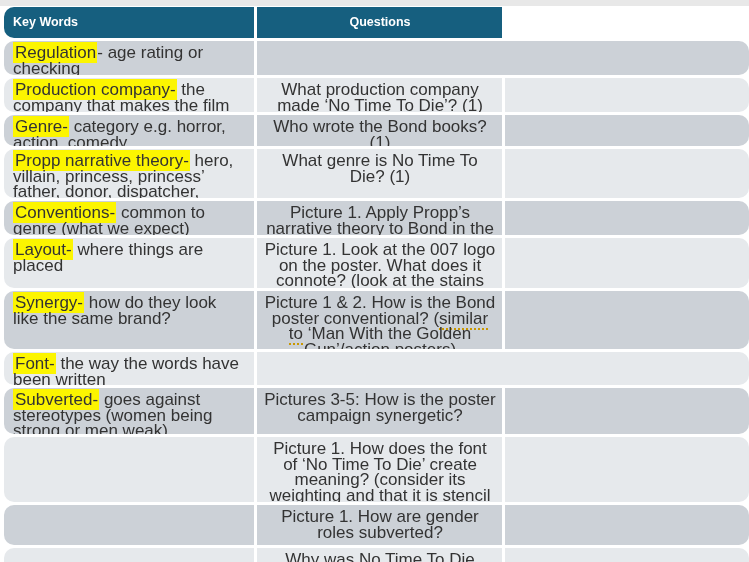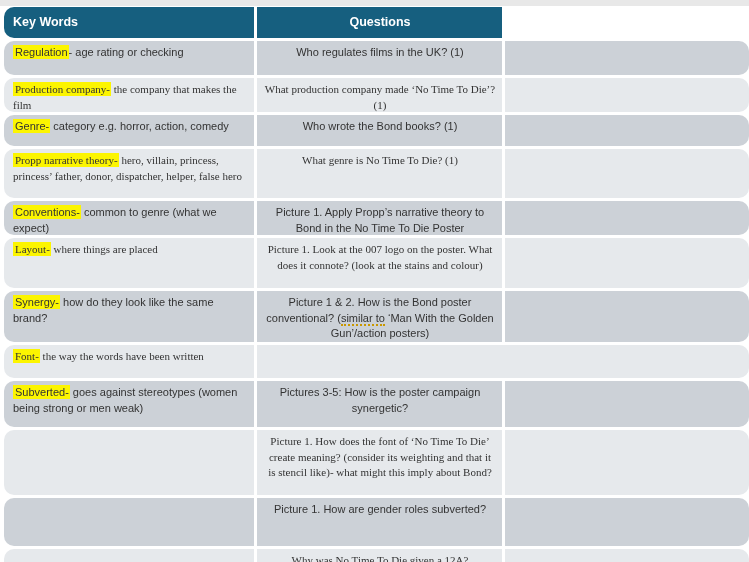--- a/index.html
+++ b/index.html
@@ -11,26 +11,26 @@
   .page{
     position:relative;width:749px;height:562px;background:#ffffff;overflow:hidden;
     font-family:"Liberation Sans",sans-serif;color:var(--ink);
   }
   .top-strip{position:absolute;left:0;top:0;width:749px;height:6px;background:var(--strip);}
   .tbl{position:absolute;left:4px;top:7px;width:745px;}
   .row{display:flex;column-gap:3px;margin-bottom:3px;overflow:hidden;border-radius:10px;}
   .c1{width:250px;}
   .c2{width:245px;text-align:center;}
   .c3{flex:1;}
-  .cell{height:100%;overflow:hidden;font-size:11px;line-height:15.5px;}
+  .cell{height:100%;overflow:hidden;font-size:17px;line-height:15.5px;}
   .c1.cell{padding:4px 8px 0 9px;}
   .c2.cell{padding:4px 6px 0 7px;}
   .c3.cell{padding:4px 6px 0 7px;}
   .bg-gray{background:var(--gray);}
-  .bg-light{background:var(--light);font-family:Liberation Serif, serif;}
+  .bg-light{background:var(--light);}
   .hdr .cell{
     background:var(--teal);color:#ffffff;font-weight:bold;font-size:12.5px;
     padding-top:8px;
   }
   .hl{background:var(--hl);padding:1px 1px 1px 2px;}
   .dotted{border-bottom:2px dotted var(--dot);}
 </style>
 </head>
 <body>
 
@@ -39,21 +39,20 @@
 
   <div class="tbl">
 
     <div class="row hdr" style="height:31px">
       <div class="c1 cell">Key Words</div>
       <div class="c2 cell">Questions</div>
     </div>
 
     <div class="row" style="height:34px">
       <div class="c1 cell bg-gray"><span class="hl">Regulation</span><span>- age rating or checking</span></div>
-      <div class="c2 cell bg-gray">Who regulates films in the UK? (1)</div>
       <div class="c3 cell bg-gray"></div>
     </div>
 
     <div class="row" style="height:34px">
       <div class="c1 cell bg-light"><span class="hl">Production company-</span><span> the company that makes the film</span></div>
       <div class="c2 cell bg-light">What production company made ‘No Time To Die’?  (1)</div>
       <div class="c3 cell bg-light"></div>
     </div>
 
     <div class="row" style="height:31px">
@@ -73,21 +72,21 @@
       <div class="c2 cell bg-gray">Picture 1. Apply Propp’s narrative theory to Bond in the No Time To Die Poster</div>
       <div class="c3 cell bg-gray"></div>
     </div>
 
     <div class="row" style="height:50px">
       <div class="c1 cell bg-light"><span class="hl">Layout-</span><span> where things are placed</span></div>
       <div class="c2 cell bg-light">Picture 1. Look at the 007 logo on the poster. What does it connote?  (look at the stains and colour)</div>
       <div class="c3 cell bg-light"></div>
     </div>
 
-    <div class="row" style="height:51px">
+    <div class="row" style="height:58px">
       <div class="c1 cell bg-gray"><span class="hl">Synergy-</span><span> how do they look like the same brand?</span></div>
       <div class="c2 cell bg-gray"><span>Picture 1 &amp; 2. How is the Bond poster conventional? (</span><span class="dotted">similar to</span><span> ‘Man With the Golden Gun’/action posters)</span></div>
       <div class="c3 cell bg-gray"></div>
     </div>
 
     <div class="row" style="height:33px">
       <div class="c1 cell bg-light"><span class="hl">Font-</span><span> the way the words have been written</span></div>
       <div class="c3 cell bg-light"></div>
     </div>
 
@@ -96,21 +95,21 @@
       <div class="c2 cell bg-gray">Pictures 3-5: How is the poster campaign synergetic?</div>
       <div class="c3 cell bg-gray"></div>
     </div>
 
     <div class="row" style="height:65px">
       <div class="c1 cell bg-light"></div>
       <div class="c2 cell bg-light">Picture 1. How does the font of ‘No Time To Die’ create meaning? (consider its weighting and that it is stencil like)- what might this imply about Bond?</div>
       <div class="c3 cell bg-light"></div>
     </div>
 
-    <div class="row" style="height:48px">
+    <div class="row" style="height:40px">
       <div class="c1 cell bg-gray"></div>
       <div class="c2 cell bg-gray">Picture 1. How are gender roles subverted?</div>
       <div class="c3 cell bg-gray"></div>
     </div>
 
     <div class="row" style="height:30px">
       <div class="c1 cell bg-light"></div>
       <div class="c2 cell bg-light">Why was No Time To Die given a 12A?</div>
       <div class="c3 cell bg-light"></div>
     </div>

